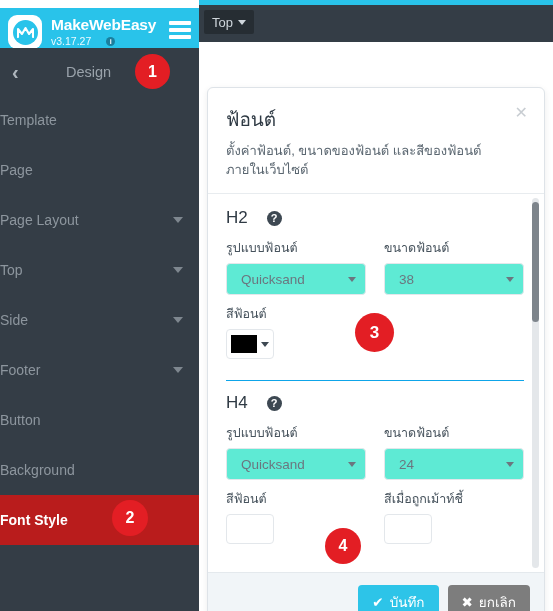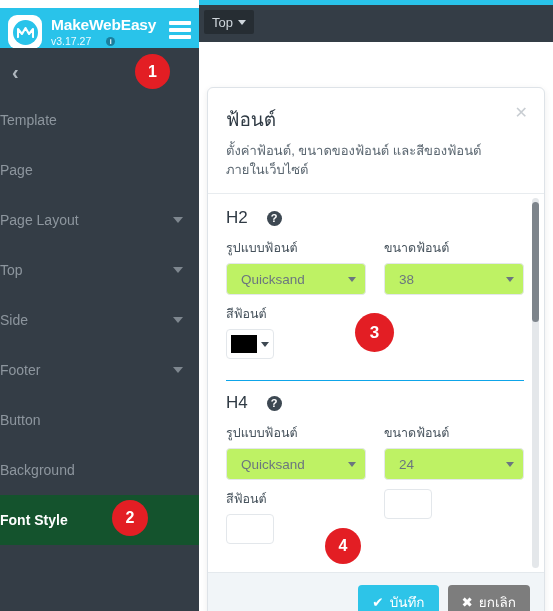--- a/index.html
+++ b/index.html
@@ -57,21 +57,21 @@
     color: #aeb6bd; font-size: 20px; font-weight: bold; line-height: 1;
   }
   .side-head-title {
     width: 100%; text-align: center; color: #9aa3ab; font-size: 14.5px;
     padding-right: 22px;
   }
   .side-item {
     height: 50px; display: flex; align-items: center; padding: 0 0;
     color: #8d969e; font-size: 14px; position: relative;
   }
-  .side-item.active { background: #14532d; color: #ffffff; font-weight: bold; }
+  .side-item.active { background: #b91c1c; color: #ffffff; font-weight: bold; }
   .side-caret {
     position: absolute; right: 16px; top: 50%; transform: translateY(-50%);
     width: 0; height: 0; border-left: 5px solid transparent;
     border-right: 5px solid transparent; border-top: 6px solid #7e878f;
   }
 
   
   .main {
     position: absolute; left: 199px; top: 0; width: 354px; height: 611px;
     background: #ffffff;
@@ -125,21 +125,21 @@
   .help-icon {
     width: 15px; height: 15px; border-radius: 50%; background: #3d4852;
     color: #ffffff; font-size: 11px; font-weight: bold; line-height: 15px;
     text-align: center; display: inline-block;
   }
   .field-row { display: flex; gap: 18px; }
   .field { flex: 1 1 0; min-width: 0; margin-bottom: 9px; }
   .field-label { font-size: 12.5px; color: #46525c; margin-bottom: 5px; }
   .select {
     height: 32px; border: 1px solid #e3e7eb; border-radius: 4px;
-    background: #bef264; display: flex; align-items: center;
+    background: #5eead4; display: flex; align-items: center;
     justify-content: space-between; padding: 0 9px 0 14px;
     font-size: 13.5px; color: #6b767f;
   }
   .select .sel-caret {
     width: 0; height: 0; border-left: 4px solid transparent;
     border-right: 4px solid transparent; border-top: 5px solid #6b767f;
   }
   .color-box {
     width: 48px; height: 30px; border: 1px solid #e3e7eb; border-radius: 4px;
     background: #fff; display: flex; align-items: center; gap: 4px;
@@ -209,20 +209,21 @@
     <div class="hamburger">
       <i></i>
       <i></i>
       <i></i>
     </div>
   </div>
 
   <div class="sidebar">
     <div class="side-head">
       <span class="back-chev">‹</span>
+      <span class="side-head-title">Design</span>
     </div>
     <div id="side-items">
         <div class="side-item">
           <span>Template</span>
         </div>
         <div class="side-item">
           <span>Page</span>
         </div>
         <div class="side-item">
           <span>Page Layout</span>
@@ -323,20 +324,21 @@
                     <span class="sel-caret"></span>
                   </div>
                 </div>
               </div>
               <div class="field-row">
                 <div class="field">
                   <div class="field-label">สีฟ้อนต์</div>
                   <div class="color-box"></div>
                 </div>
                 <div class="field">
+                  <div class="field-label">สีเมื่อถูกเม้าท์ชี้</div>
                   <div class="color-box"></div>
                 </div>
               </div>
             </div>
           </div>
         <div class="scroll-track"></div>
         <div class="scroll-thumb"></div>
       </div>
 
       <div class="modal-footer">

